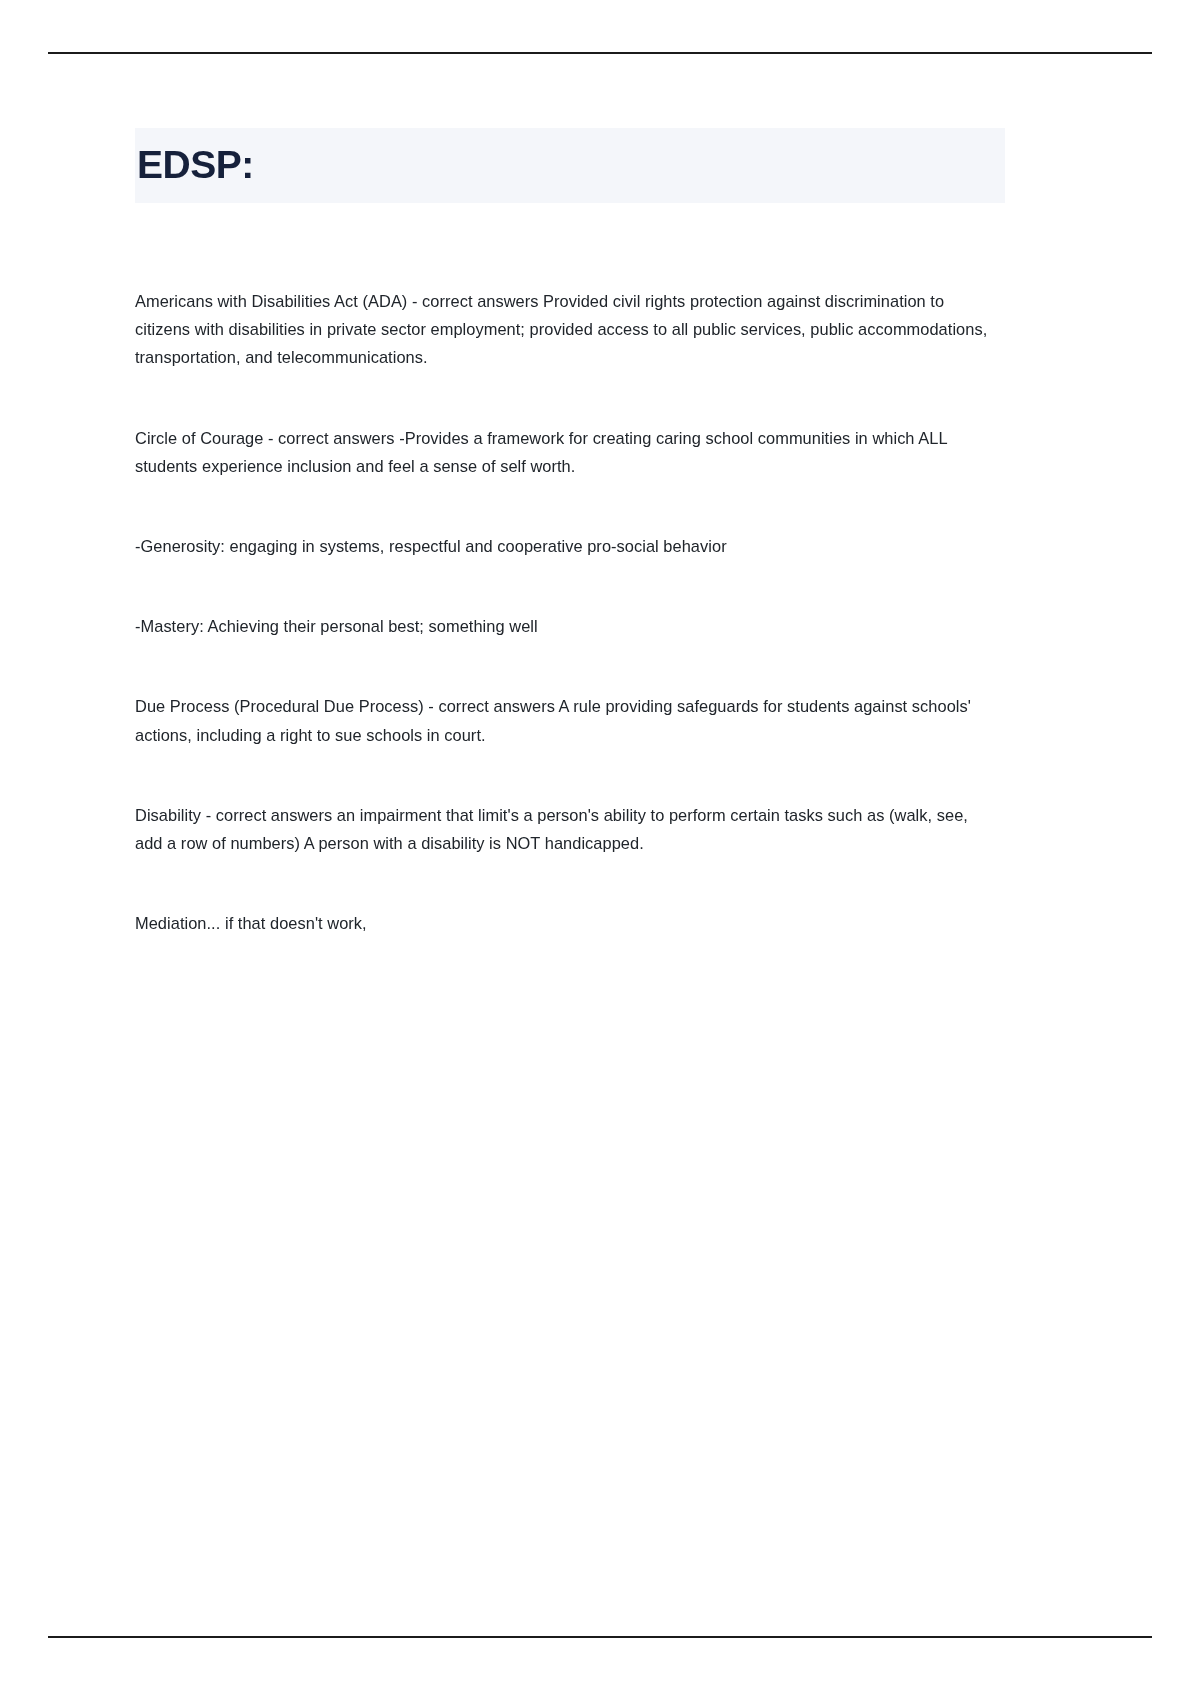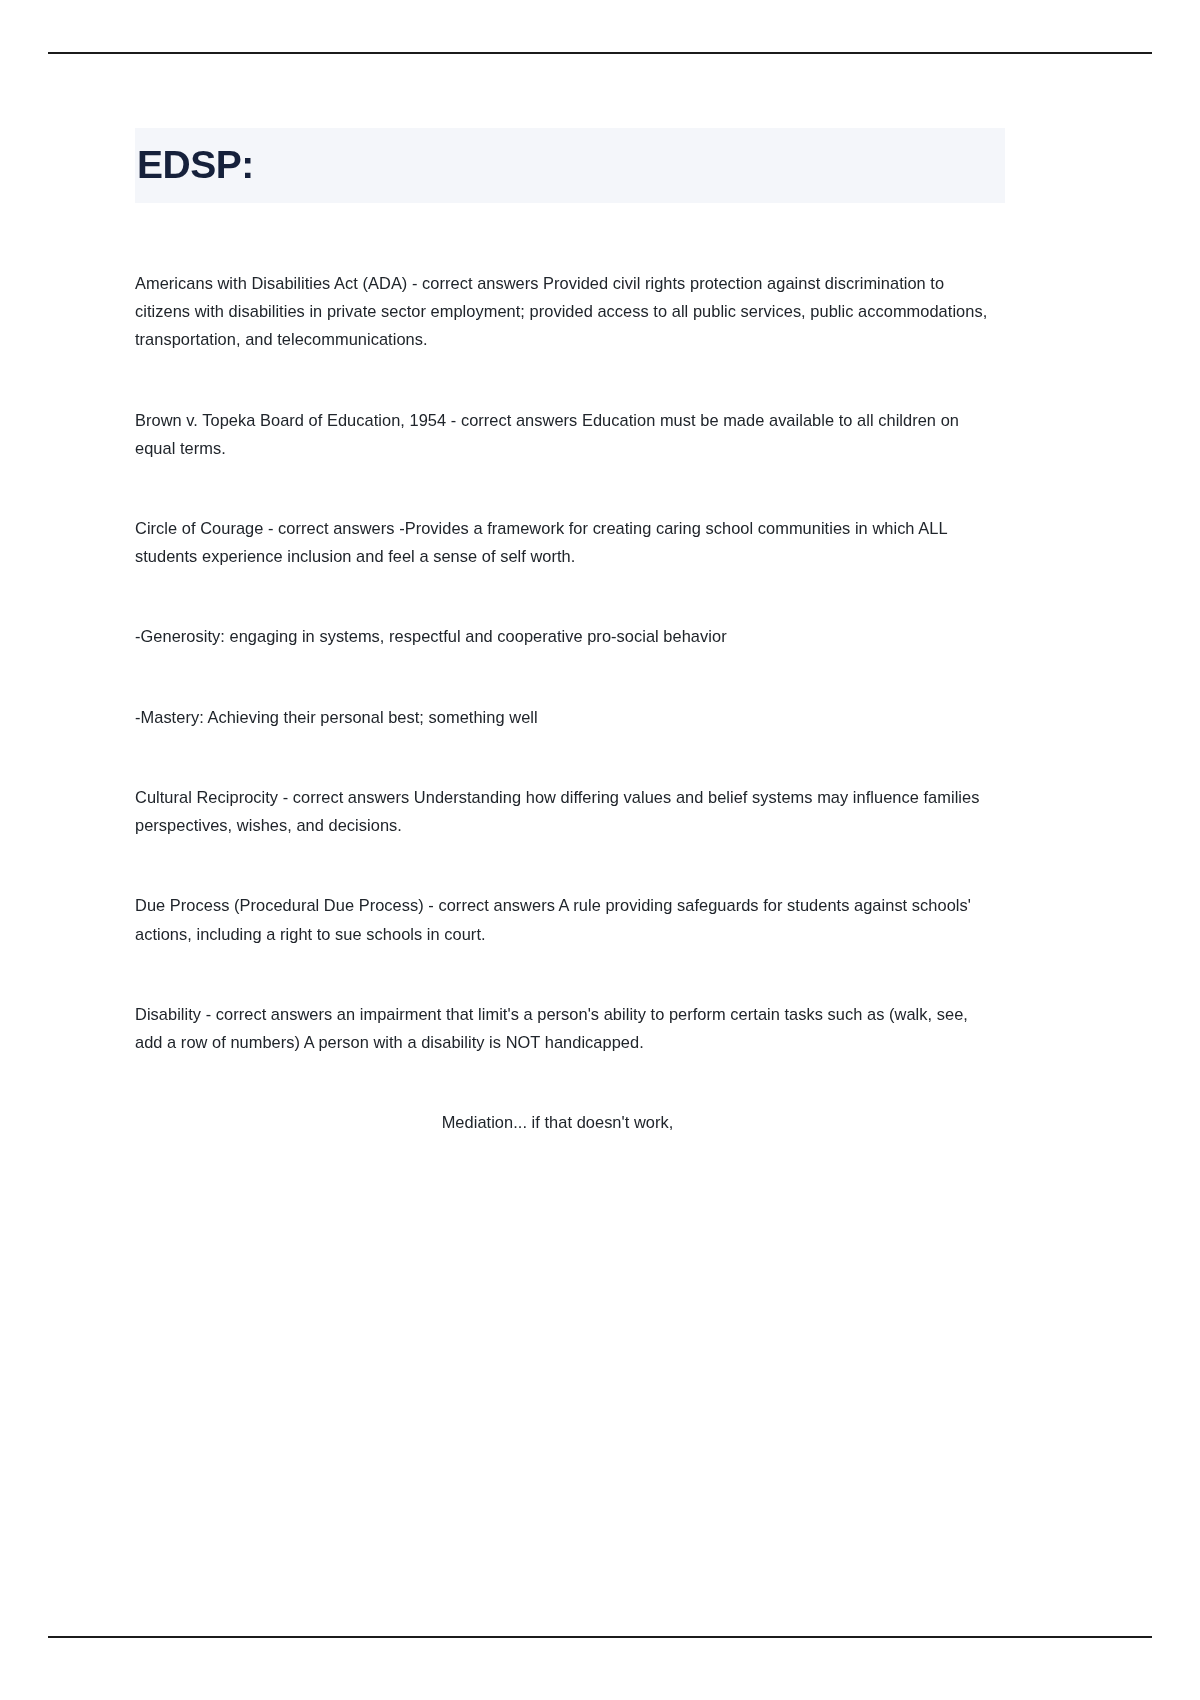--- a/index.html
+++ b/index.html
@@ -52,56 +52,53 @@
   .title {
     font-size: 39px;
     font-weight: bold;
     color: #16213b;
     letter-spacing: -0.5px;
     line-height: 1.1;
     margin: 0;
     padding: 0 0 0 2px;
   }
   .body-block {
-    margin-top: 66px;
+    margin-top: 84px;
   }
   p.para {
     font-size: 16.4px;
     line-height: 1.72;
     color: #20252b;
     margin: 0 0 52px 0;
     letter-spacing: 0.05px;
   }
   p.para:last-child {
     margin-bottom: 0;
-    text-align: center;
   }
   .w-a { width: 845px; }
   .w-b { width: 860px; }
 </style>
 </head>
 <body>
 
 <div class="page">
 
   <div class="rule-top"></div>
 
   <div class="content">
 
     <div class="title-band">
       <h1 class="title">EDSP:</h1>
     </div>
 
     <div class="body-block">
       <p class="para w-b">Americans with Disabilities Act (ADA) - correct answers Provided civil rights protection against discrimination to citizens with disabilities in private sector employment; provided access to all public services, public accommodations, transportation, and telecommunications.</p>
-      <p class="para w-b">Brown v. Topeka Board of Education, 1954 - correct answers Education must be made available to all children on equal terms.</p>
       <p class="para w-b">Circle of Courage - correct answers -Provides a framework for creating caring school communities in which ALL students experience inclusion and feel a sense of self worth.</p>
       <p class="para w-a">-Generosity: engaging in systems, respectful and cooperative pro-social behavior</p>
       <p class="para w-a">-Mastery: Achieving their personal best; something well</p>
-      <p class="para w-b">Cultural Reciprocity - correct answers Understanding how differing values and belief systems may influence families perspectives, wishes, and decisions.</p>
       <p class="para w-b">Due Process (Procedural Due Process) - correct answers A rule providing safeguards for students against schools' actions, including a right to sue schools in court.</p>
       <p class="para w-b">Disability - correct answers an impairment that limit's a person's ability to perform certain tasks such as (walk, see, add a row of numbers) A person with a disability is NOT handicapped.</p>
       <p class="para w-a">Mediation... if that doesn't work,</p>
     </div>
 
   </div>
 
   <div class="rule-bottom"></div>
 
 </div>

